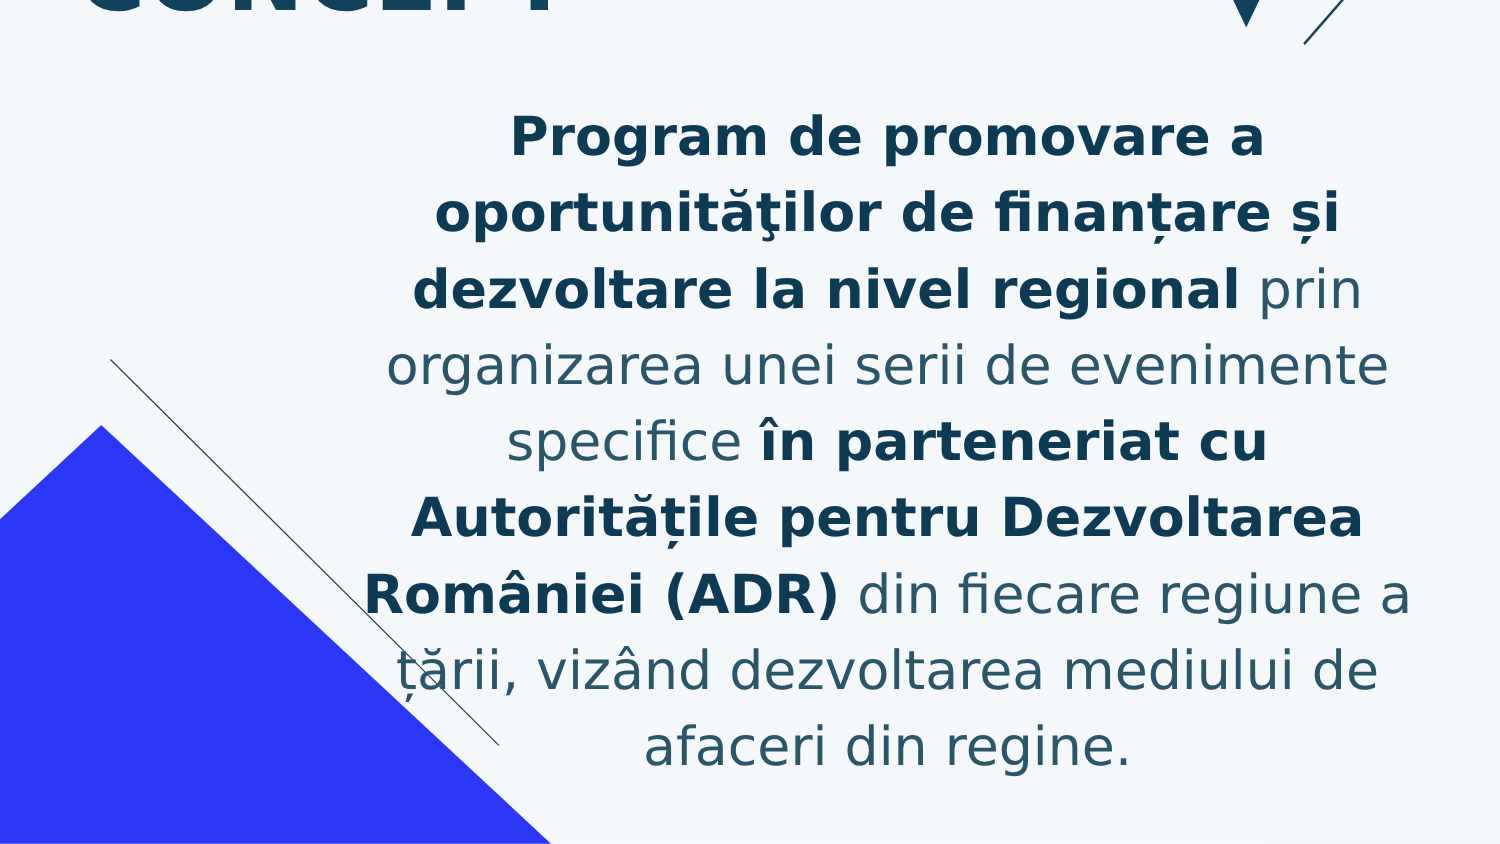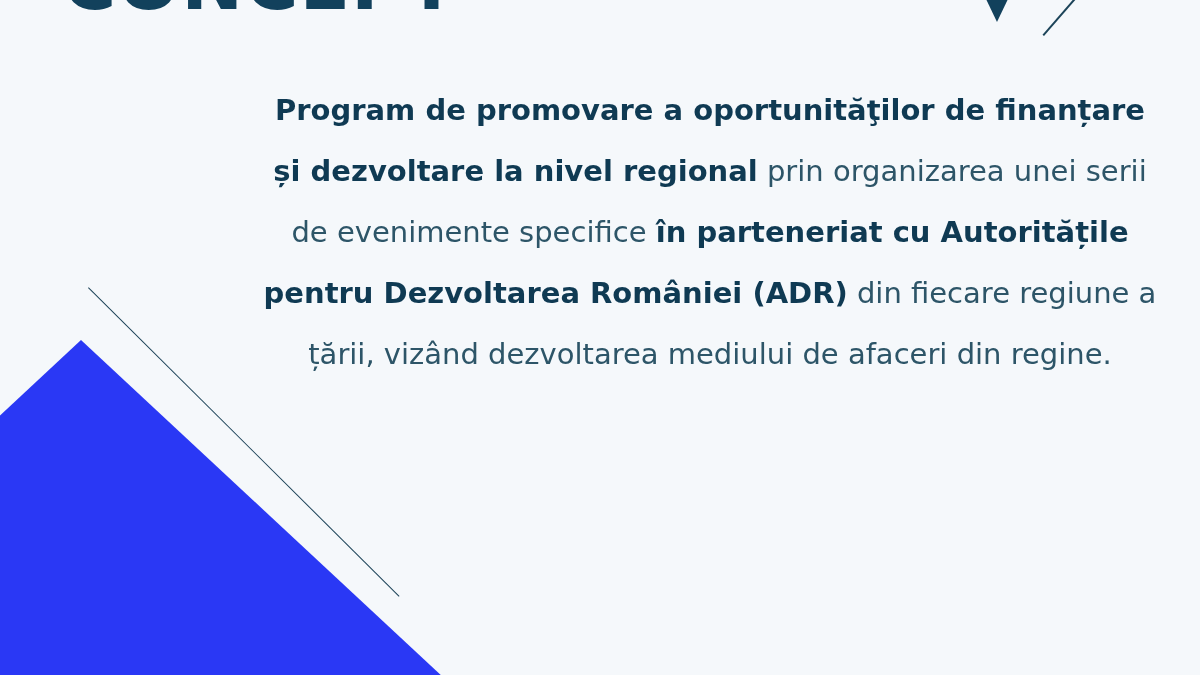--- a/index.html
+++ b/index.html
@@ -87,21 +87,21 @@
   }
 
   
   #concept-body {
     position: absolute;
     left: 260px;
     top: 80px;
     width: 900px;
     margin: 0;
     text-align: center;
-    font-size: 29px;
+    font-size: 43px;
     line-height: 61px;
     color: #2d5568;
     font-weight: 400;
   }
   #concept-body .strong {
     font-weight: bold;
     color: #0f3a53;
   }
   #concept-body .light {
     font-weight: 400;

